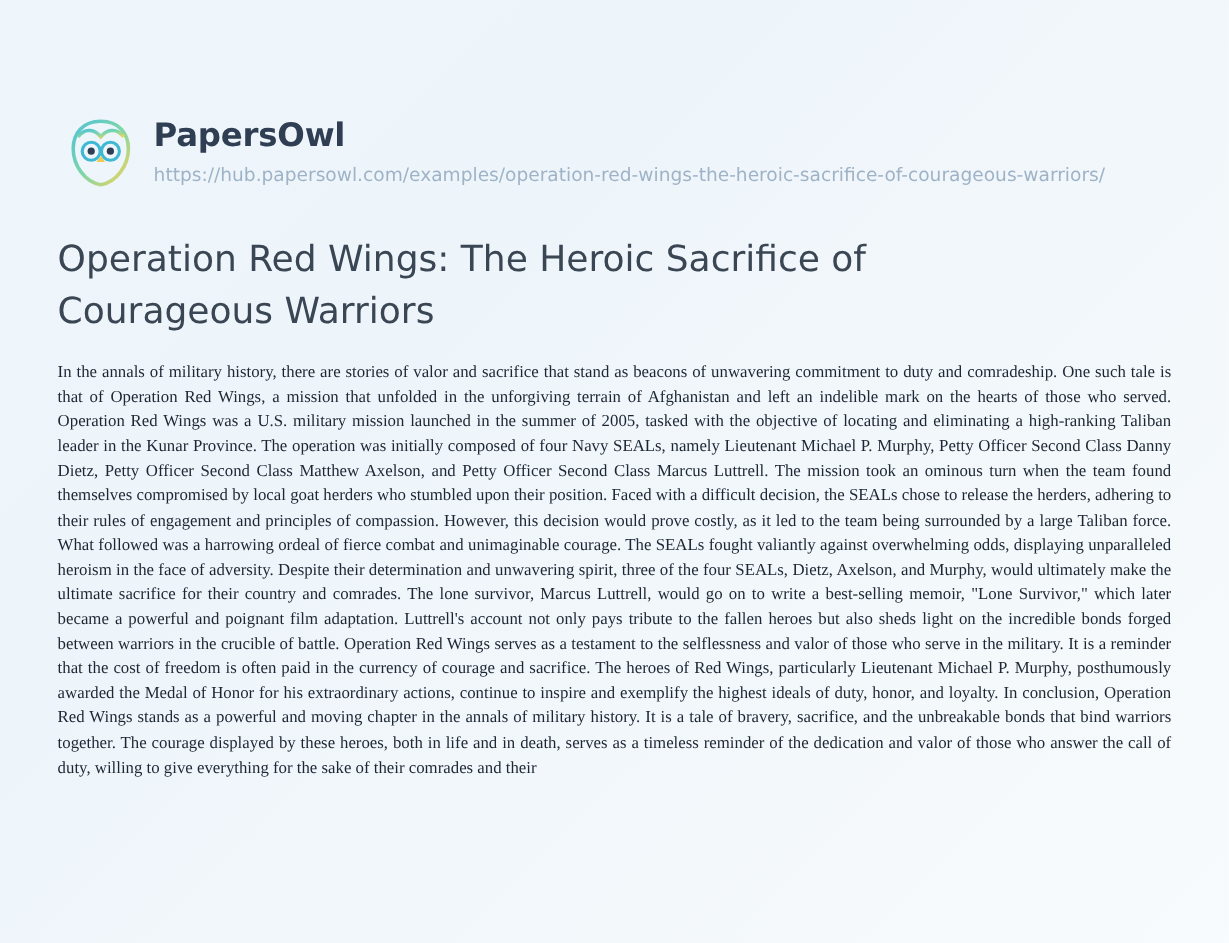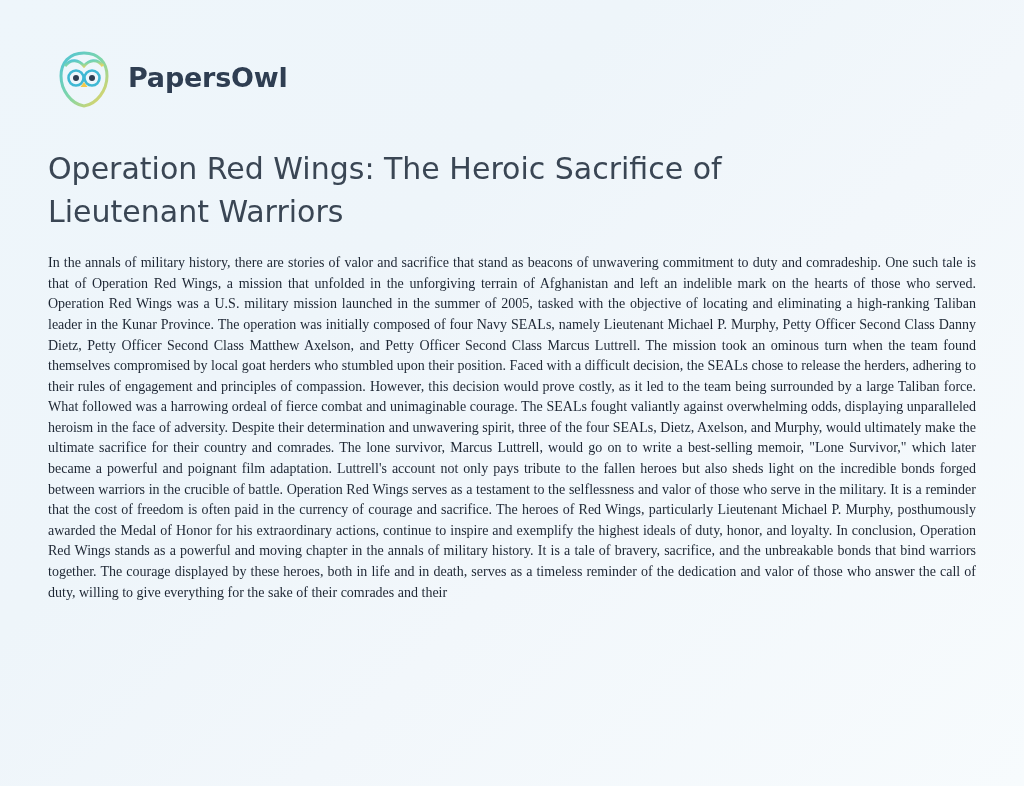--- a/index.html
+++ b/index.html
@@ -16,22 +16,22 @@
   .page {
     position: relative;
     width: 1024px;
     height: 786px;
     box-sizing: border-box;
     padding: 0 48px;
   }
   
   .header {
     display: flex;
-    align-items: center;
-    padding-top: 46px;
+    align-items: flex-end;
+    padding-top: 94px;
     padding-left: 0;
   }
   .logo-wrap {
     width: 72px;
     flex: 0 0 72px;
     display: flex;
     align-items: flex-start;
     justify-content: center;
     padding-top: 2px;
   }
@@ -104,21 +104,22 @@
           <circle cx="39" cy="30" r="7.5" fill="none" stroke="#3fb8d4" stroke-width="2.6"></circle>
           <circle cx="23" cy="30" r="3" fill="#2f3e52"></circle>
           <circle cx="39" cy="30" r="3" fill="#2f3e52"></circle>
           <path d="M31 34 l-3.5 5 h7 Z" fill="#f2c94c"></path>
         </svg>
       </span>
     </div>
 
     <div class="brand-block">
       <div class="brand-name">PapersOwl</div>
+      <div class="brand-url">https://hub.papersowl.com/examples/operation-red-wings-the-heroic-sacrifice-of-courageous-warriors/</div>
     </div>
 
   </div>
 
-  <h1 class="doc-title">Operation Red Wings: The Heroic Sacrifice of Lieutenant Warriors</h1>
+  <h1 class="doc-title">Operation Red Wings: The Heroic Sacrifice of Courageous Warriors</h1>
 
   <div class="doc-body">In the annals of military history, there are stories of valor and sacrifice that stand as beacons of unwavering commitment to duty and comradeship. One such tale is that of Operation Red Wings, a mission that unfolded in the unforgiving terrain of Afghanistan and left an indelible mark on the hearts of those who served. Operation Red Wings was a U.S. military mission launched in the summer of 2005, tasked with the objective of locating and eliminating a high-ranking Taliban leader in the Kunar Province. The operation was initially composed of four Navy SEALs, namely Lieutenant Michael P. Murphy, Petty Officer Second Class Danny Dietz, Petty Officer Second Class Matthew Axelson, and Petty Officer Second Class Marcus Luttrell. The mission took an ominous turn when the team found themselves compromised by local goat herders who stumbled upon their position. Faced with a difficult decision, the SEALs chose to release the herders, adhering to their rules of engagement and principles of compassion. However, this decision would prove costly, as it led to the team being surrounded by a large Taliban force. What followed was a harrowing ordeal of fierce combat and unimaginable courage. The SEALs fought valiantly against overwhelming odds, displaying unparalleled heroism in the face of adversity. Despite their determination and unwavering spirit, three of the four SEALs, Dietz, Axelson, and Murphy, would ultimately make the ultimate sacrifice for their country and comrades. The lone survivor, Marcus Luttrell, would go on to write a best-selling memoir, "Lone Survivor," which later became a powerful and poignant film adaptation. Luttrell's account not only pays tribute to the fallen heroes but also sheds light on the incredible bonds forged between warriors in the crucible of battle. Operation Red Wings serves as a testament to the selflessness and valor of those who serve in the military. It is a reminder that the cost of freedom is often paid in the currency of courage and sacrifice. The heroes of Red Wings, particularly Lieutenant Michael P. Murphy, posthumously awarded the Medal of Honor for his extraordinary actions, continue to inspire and exemplify the highest ideals of duty, honor, and loyalty. In conclusion, Operation Red Wings stands as a powerful and moving chapter in the annals of military history. It is a tale of bravery, sacrifice, and the unbreakable bonds that bind warriors together. The courage displayed by these heroes, both in life and in death, serves as a timeless reminder of the dedication and valor of those who answer the call of duty, willing to give everything for the sake of their comrades and their</div>
 
 </div>
 
 </body></html>

